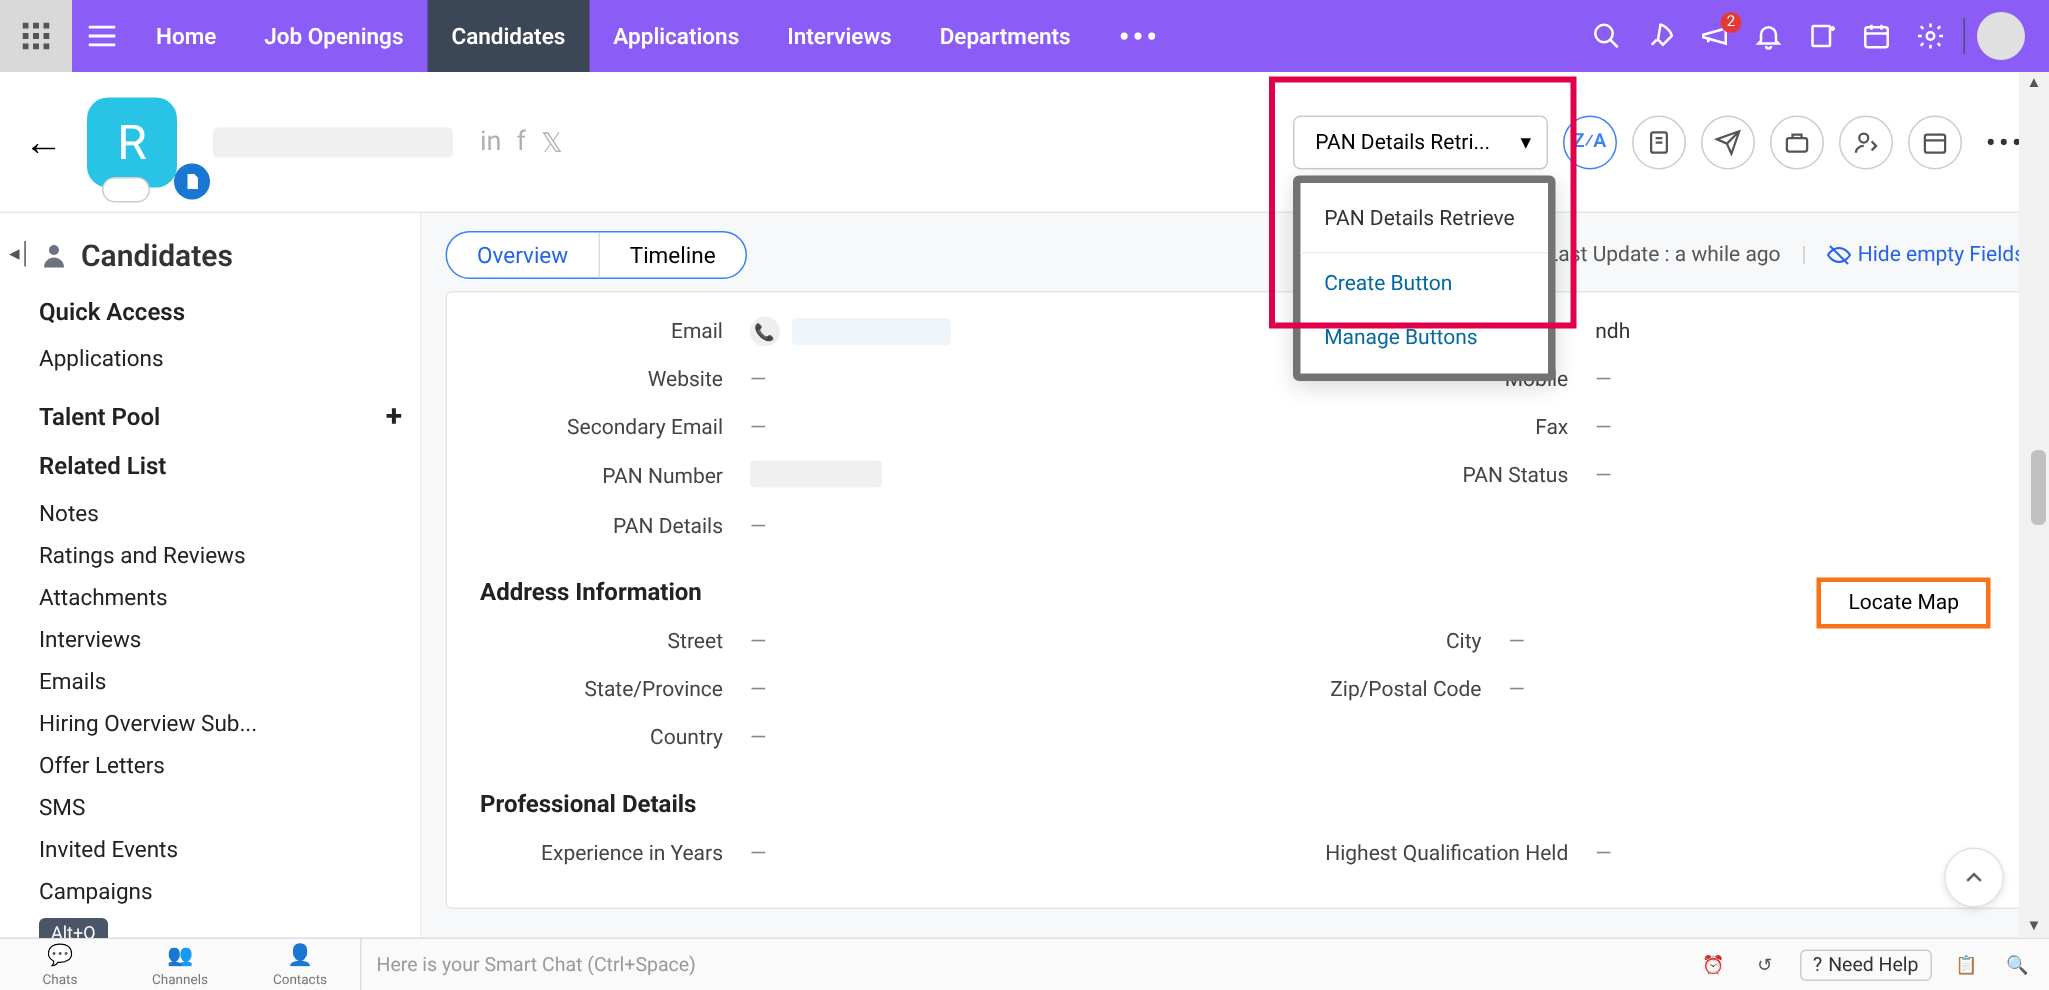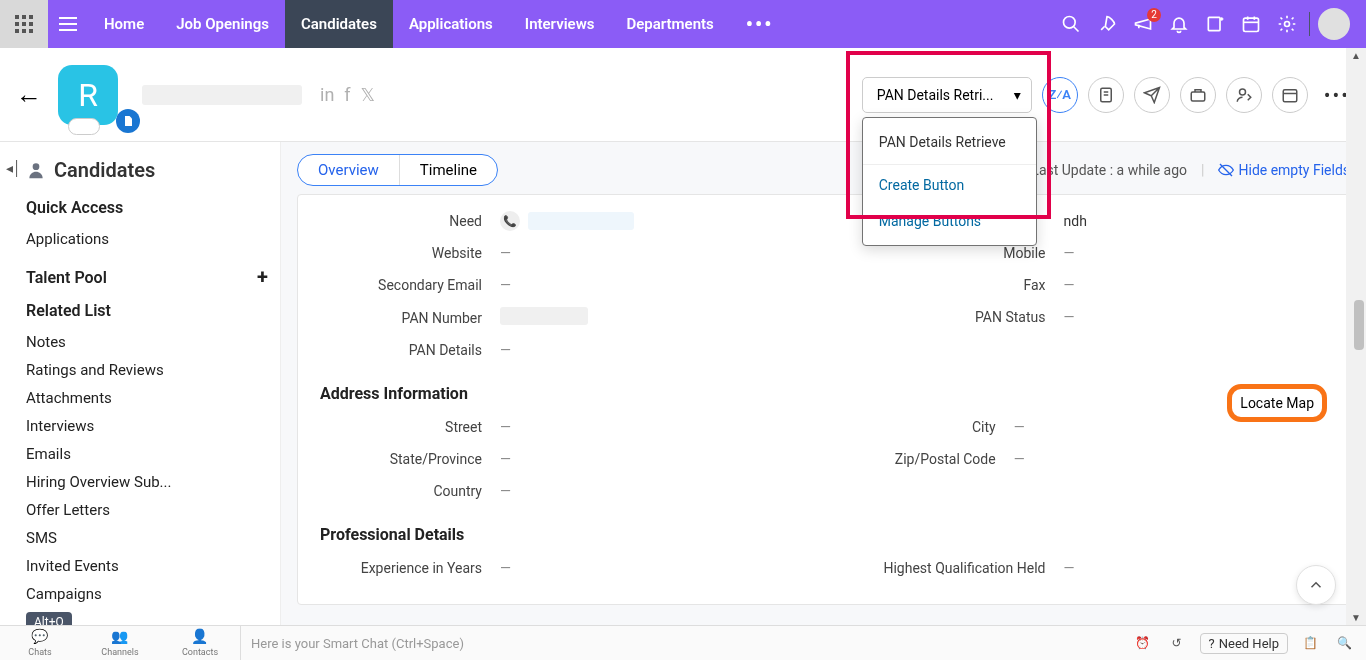--- a/index.html
+++ b/index.html
@@ -36,21 +36,21 @@
 .header-actions { margin-left: auto; display: flex; gap: 10px; align-items: center; }
 .circ-btn { width: 36px; height: 36px; border-radius: 50%; border: 1px solid #ccc; display: flex; align-items: center; justify-content: center; cursor: pointer; background: #fff; }
 .circ-btn.accent { border-color: #3b82f6; color: #3b82f6; }
 .circ-btn svg { width: 18px; height: 18px; }
 .more-dots { font-size: 20px; letter-spacing: 2px; cursor: pointer; color: #333; margin-left: 6px; }
 
 
 .dd-wrap { position: relative; }
 .dd-btn { height: 36px; border: 1px solid #ccc; border-radius: 5px; padding: 0 34px 0 14px; background: #fff; display: flex; align-items: center; font-size: 14px; cursor: pointer; min-width: 170px; position: relative; }
 .dd-btn .chev { position: absolute; right: 10px; top: 50%; transform: translateY(-50%); }
-.dd-menu { position: absolute; top: 40px; left: 0; width: 175px; background: #fff; border: 1px solid #737373; border-radius: 4px; box-shadow: 0 4px 14px rgba(0,0,0,0.15); padding: 6px 0; z-index: 40; }
+.dd-menu { position: absolute; top: 40px; left: 0; width: 175px; background: #fff; border: 5px solid #737373; border-radius: 4px; box-shadow: 0 4px 14px rgba(0,0,0,0.15); padding: 6px 0; z-index: 40; }
 .dd-item { padding: 10px 16px; font-size: 14px; cursor: pointer; color: #333; }
 .dd-item.sep-top { border-top: 1px solid #eee; margin-top: 4px; padding-top: 12px; }
 .dd-item.link { color: #0369a1; }
 .dd-highlight { position: absolute; border: 4px solid #e1004a; pointer-events: none; width: 205px; height: 168px; top: -26px; left: -16px; z-index: 50; }
 
 
 .main { display: flex; height: calc(100% - 48px - 94px - 35px); }
 .sidebar { width: 280px; padding: 16px 12px 16px 26px; overflow: auto; }
 .side-collapse { position: absolute; left: 6px; top: 160px; cursor: pointer; font-size: 14px; color: #555; }
 .side-title { display: flex; align-items: center; gap: 8px; font-size: 20px; font-weight: 600; color: #333; margin-bottom: 16px; }
@@ -73,21 +73,21 @@
 .panel { background: #fff; border: 1px solid #e5e5e5; border-radius: 4px; padding: 10px 22px 20px; margin-top: 8px; }
 .field-grid { display: grid; grid-template-columns: 1fr 1fr; column-gap: 40px; }
 .field-row { display: flex; align-items: center; padding: 6px 0; min-height: 32px; }
 .field-label { width: 180px; text-align: right; font-size: 14px; color: #444; padding-right: 18px; }
 .field-val { font-size: 14px; color: #333; flex: 1; }
 .field-val.empty { color: #888; }
 .phone-ico { display: inline-flex; width: 20px; height: 20px; border-radius: 50%; background: #eee; align-items: center; justify-content: center; margin-right: 8px; font-size: 11px; }
 .phone-val-mask { display: inline-block; width: 106px; height: 18px; background: #eef6fc; border-radius: 3px; vertical-align: middle; }
 .pan-mask { display: inline-block; width: 88px; height: 18px; background: #f0f0f0; border-radius: 3px; }
 .section-h { font-size: 16px; font-weight: 700; color: #222; margin: 18px 0 8px; }
-.locate-btn { float: right; border: 5px solid #f97316; background: #fff; border-radius: 14px; padding: 6px 8px; font-size: 14px; cursor: pointer; }
+.locate-btn { float: right; border: 3px solid #f97316; background: #fff; border-radius: 0; padding: 6px 18px; font-size: 14px; cursor: pointer; }
 .scroll-top-btn { position: absolute; right: 30px; bottom: 20px; width: 40px; height: 40px; border-radius: 50%; background: #fff; border: 1px solid #e0e0e0; box-shadow: 0 2px 6px rgba(0,0,0,0.1); display: flex; align-items: center; justify-content: center; cursor: pointer; }
 
 
 .bottom-bar { position: absolute; bottom: 0; left: 0; right: 0; height: 35px; border-top: 1px solid #ddd; background: #fafafa; display: flex; align-items: center; font-size: 12px; color: #777; }
 .bb-item { width: 80px; text-align: center; cursor: pointer; }
 .bb-item .ico { font-size: 14px; color: #999; display: block; }
 .bb-item .lbl { font-size: 9px; }
 .bb-input { flex: 1; padding: 0 10px; color: #999; font-size: 13px; border-left: 1px solid #ddd; height: 100%; display: flex; align-items: center; }
 .bb-right { display: flex; gap: 12px; padding: 0 10px; align-items: center; }
 .bb-ricon { width: 22px; height: 22px; display: flex; align-items: center; justify-content: center; cursor: pointer; color: #555; }
@@ -303,21 +303,21 @@
             </svg>
           <span>Hide empty Fields</span>
         </span>
       </div>
     </div>
 
     <div class="panel">
       <div class="field-grid">
         <div>
           <div class="field-row">
-              <div class="field-label">Need</div>
+              <div class="field-label">Email</div>
               <div class="field-val"><span class="phone-ico">📞</span><span class="phone-val-mask"></span></div>
             </div>
           <div class="field-row">
               <div class="field-label">Website</div>
               <div class="field-val empty">—</div>
             </div>
           <div class="field-row">
               <div class="field-label">Secondary Email</div>
               <div class="field-val empty">—</div>
             </div>

